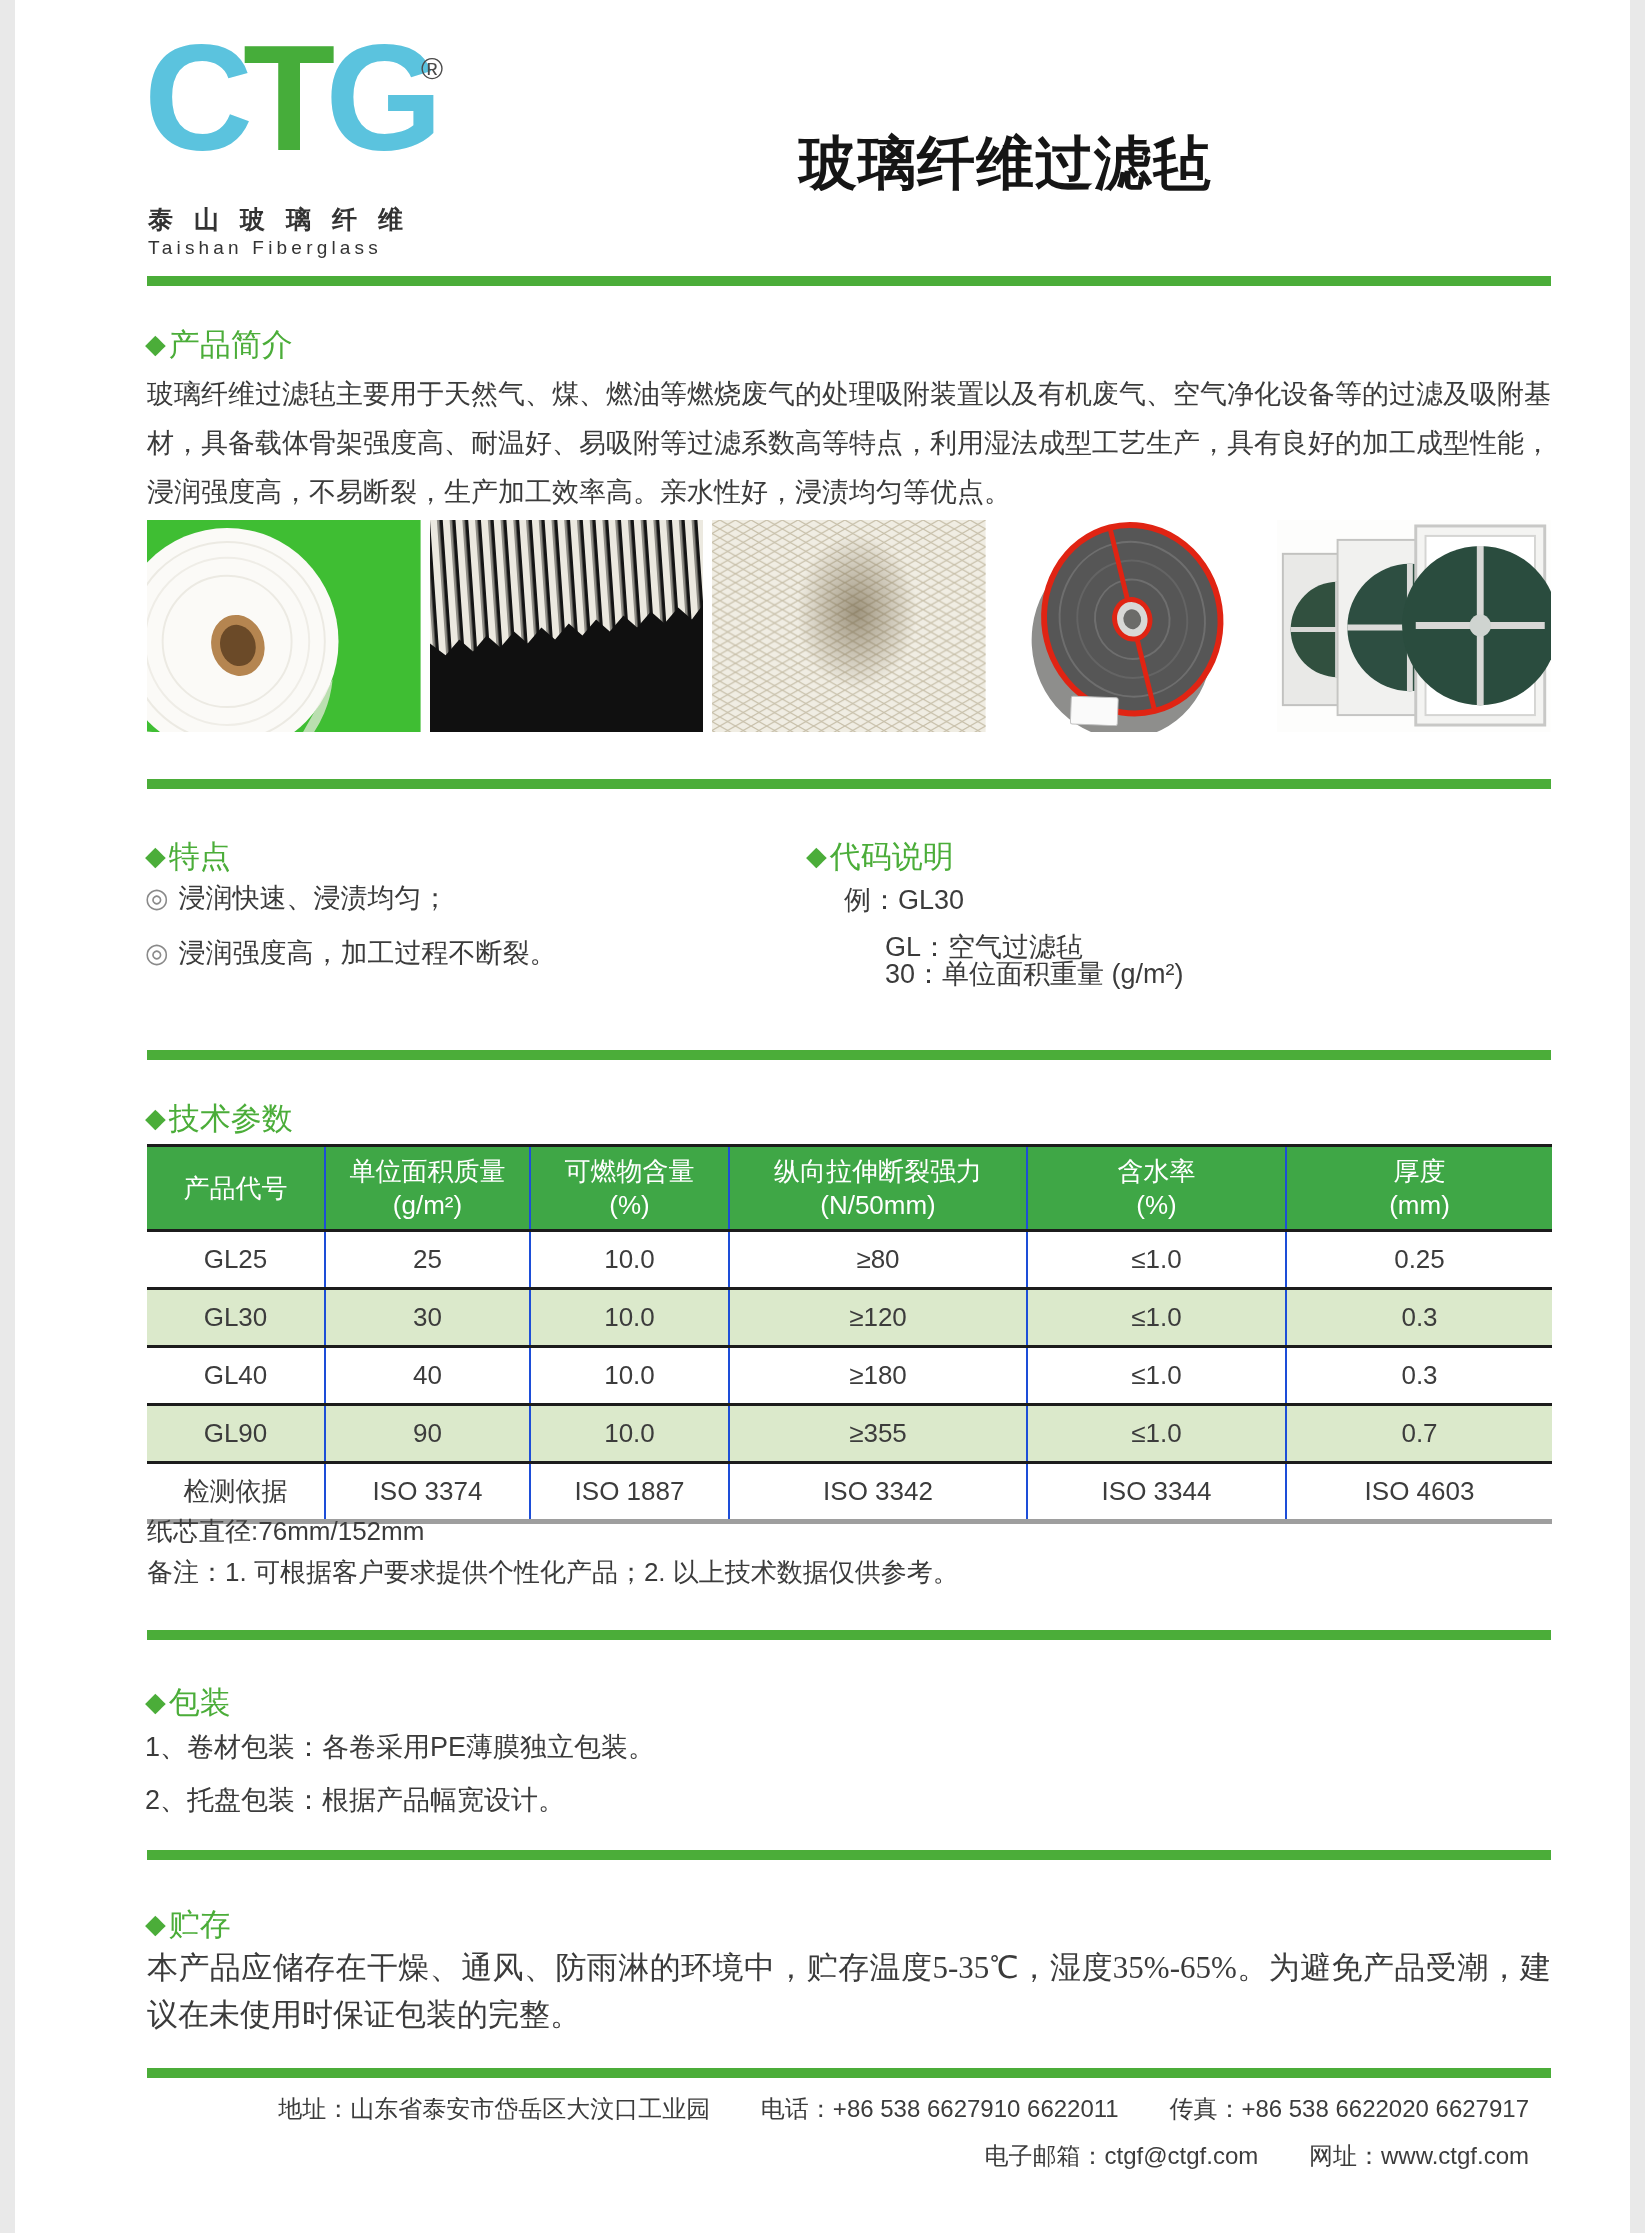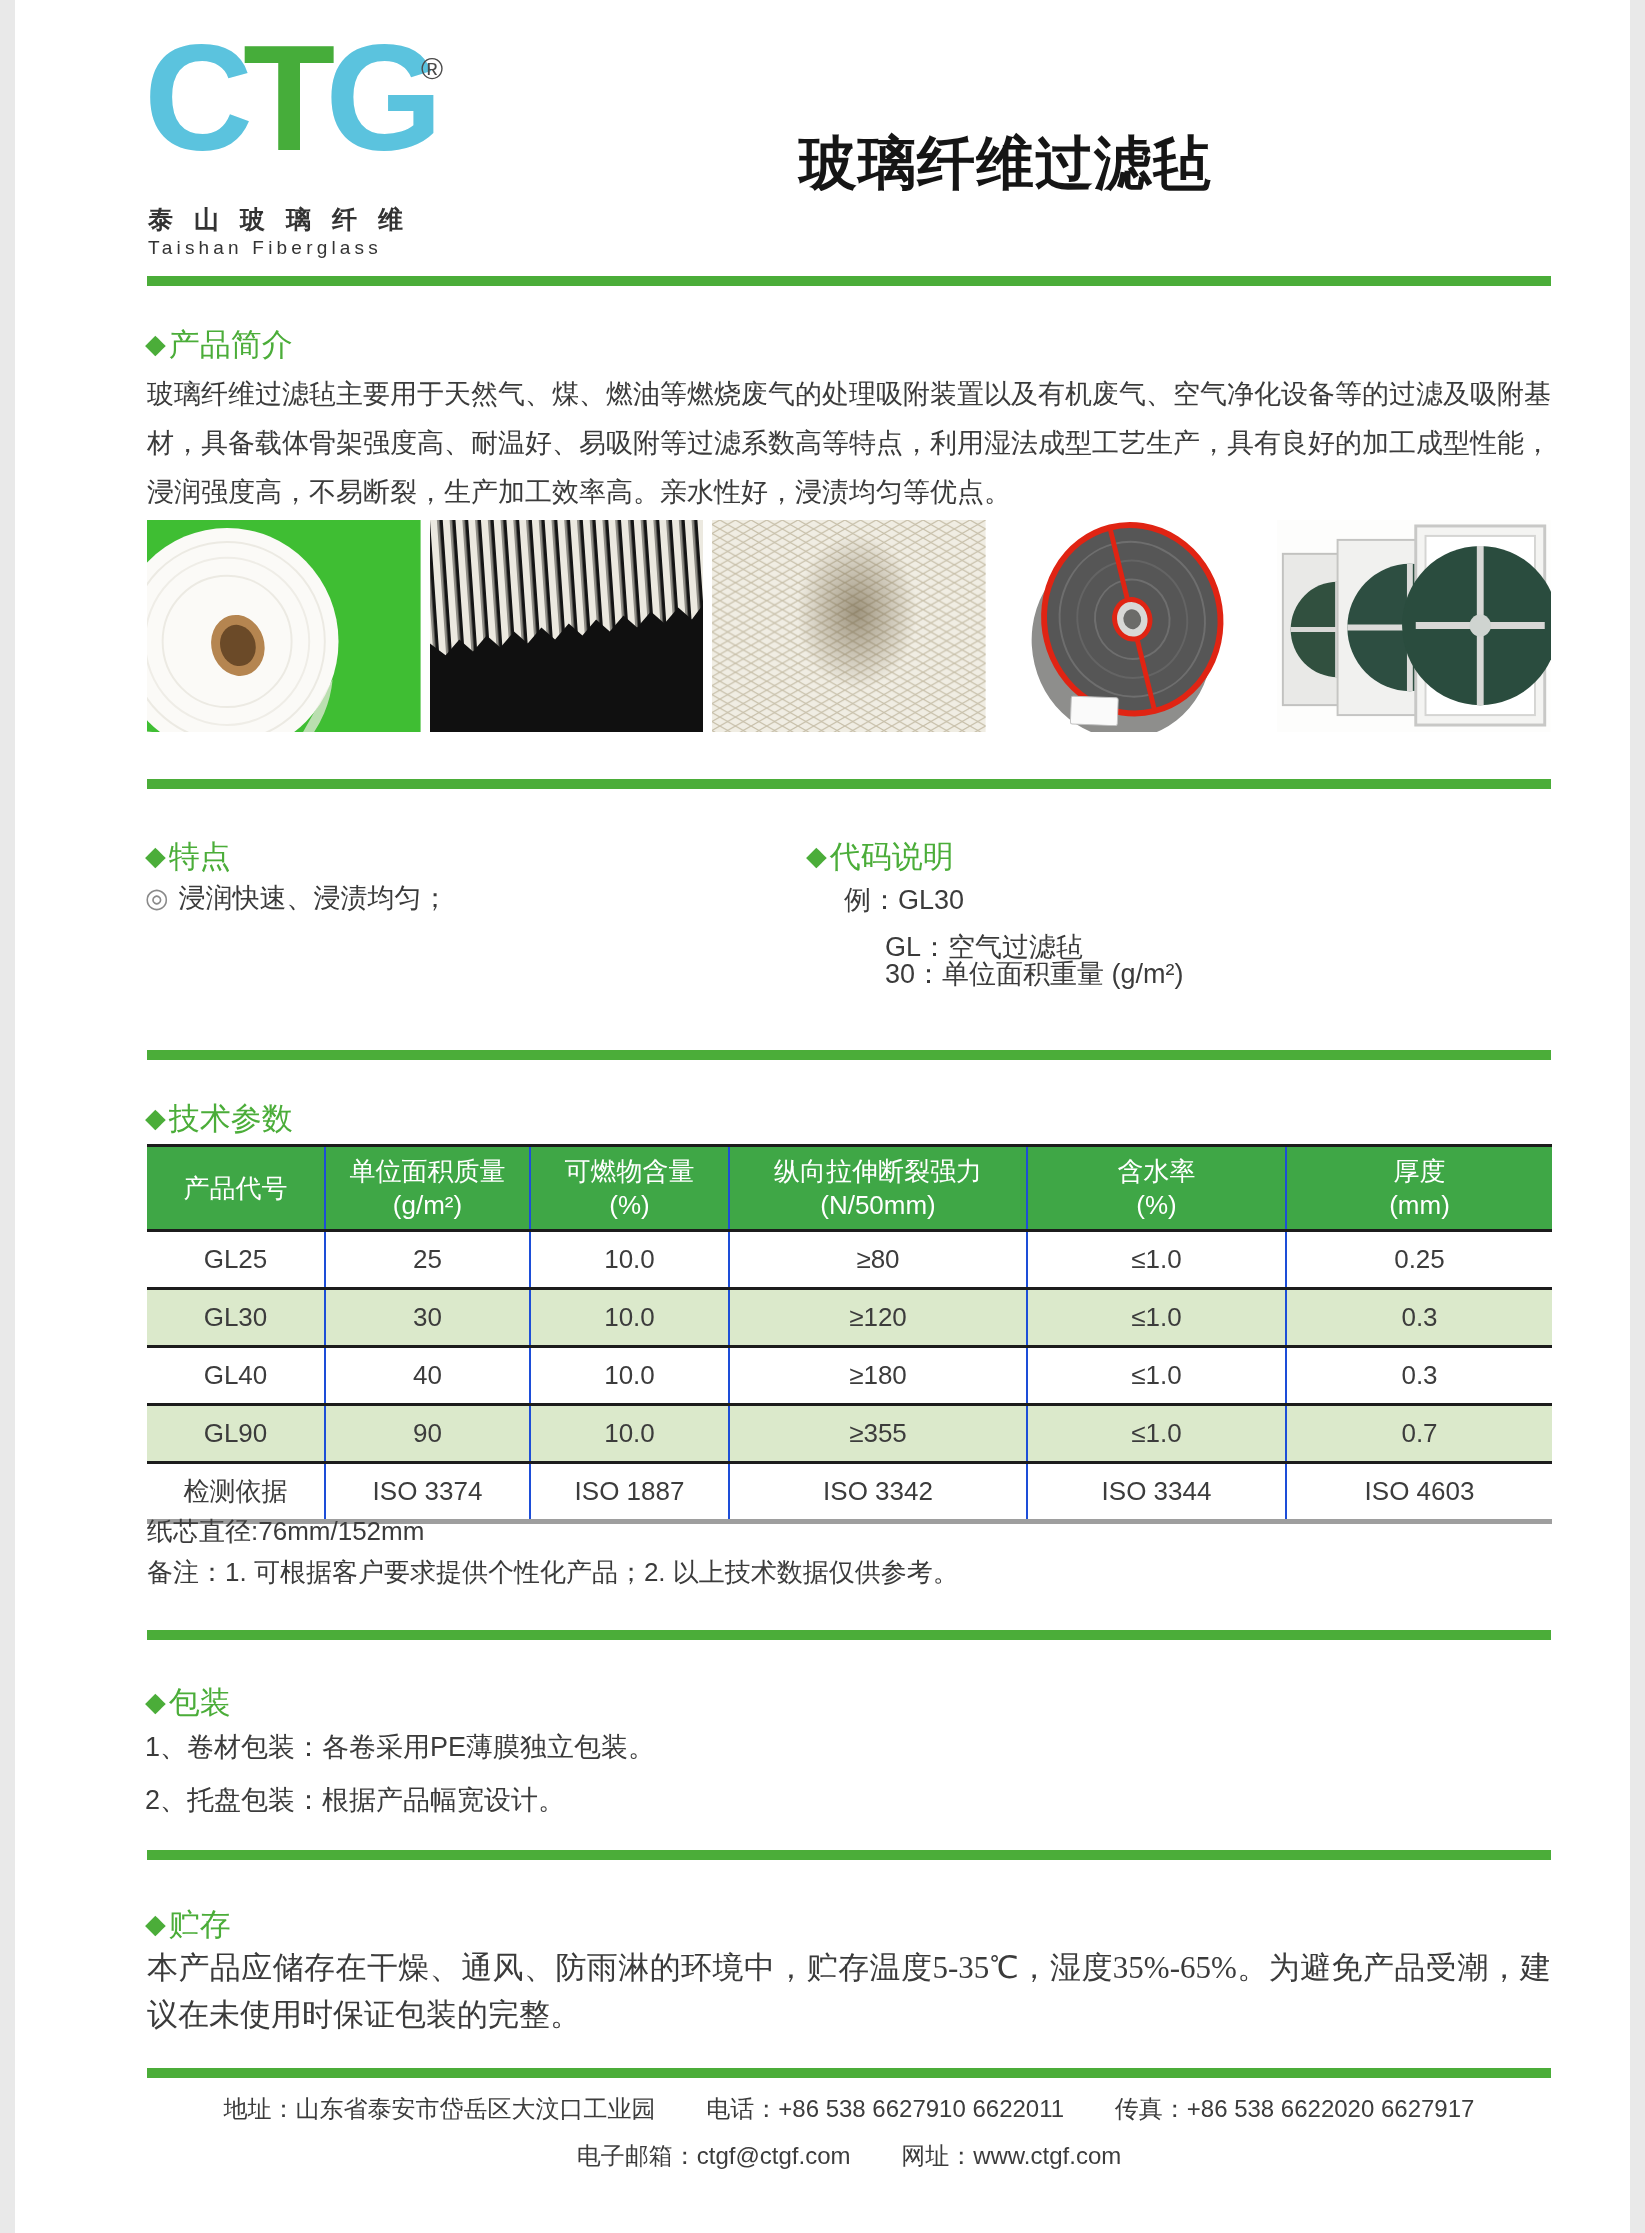--- a/index.html
+++ b/index.html
@@ -85,21 +85,21 @@
   .note-remark{position:absolute;left:132px;top:1555px;font-size:26px;color:#3b3b3b;white-space:nowrap;}
   
   .pack-list{position:absolute;left:130px;top:1729px;font-size:27px;color:#3b3b3b;}
   .pack-item{margin-bottom:17px;white-space:nowrap;}
   
   .store-body{
     position:absolute;left:132px;top:1944px;width:1404px;
     font-size:31px;line-height:47px;text-align:justify;color:#3b3b3b;font-family:Liberation Serif, serif;
   }
   
-  .footer{position:absolute;left:132px;top:2093px;width:1404px;text-align:center;font-size:24px;color:#3c3c3c;}
+  .footer{position:absolute;left:132px;top:2093px;width:1404px;text-align:right;font-size:24px;color:#3c3c3c;}
   .footer .row{margin-bottom:15px;white-space:nowrap;}
   .footer span{margin:0 22px;}
 </style>
 </head>
 <body>
 
 <div class="page">
 
   <div class="logo-block">
     <div class="logo-word"><span>C</span><span class="t">T</span><span>G</span></div>
@@ -196,20 +196,21 @@
         <circle cx="208" cy="106" r="80" fill="#2a4c3e"></circle>
         <path d="M208,26 L208,186 M142,106 L274,106" stroke="#d8d8d6" stroke-width="7"></path>
         <circle cx="208" cy="106" r="11" fill="#cfd4d0"></circle>
       </g>
     </svg>
   </div>
 
   <div class="sec sec-feat"><span class="dia">◆</span><span>特点</span></div>
   <div class="feat-list">
     <div class="feat-item"><span class="bul">◎</span><span>浸润快速、浸渍均匀；</span></div>
+    <div class="feat-item"><span class="bul">◎</span><span>浸润强度高，加工过程不断裂。</span></div>
   </div>
 
   <div class="sec sec-code"><span class="dia">◆</span><span>代码说明</span></div>
   <div class="code-example">例：GL30</div>
   <div class="code-l1">GL：空气过滤毡</div>
   <div class="code-l2">30：单位面积重量 (g/m²)</div>
 
   <div class="sec sec-tech"><span class="dia">◆</span><span>技术参数</span></div>
 
   <div class="tbl-wrap">

